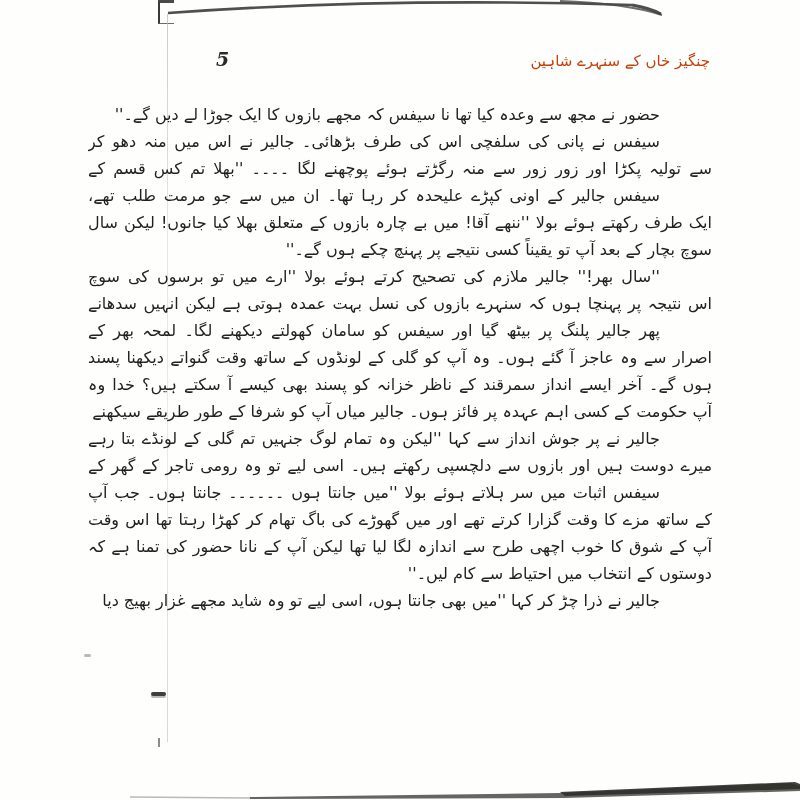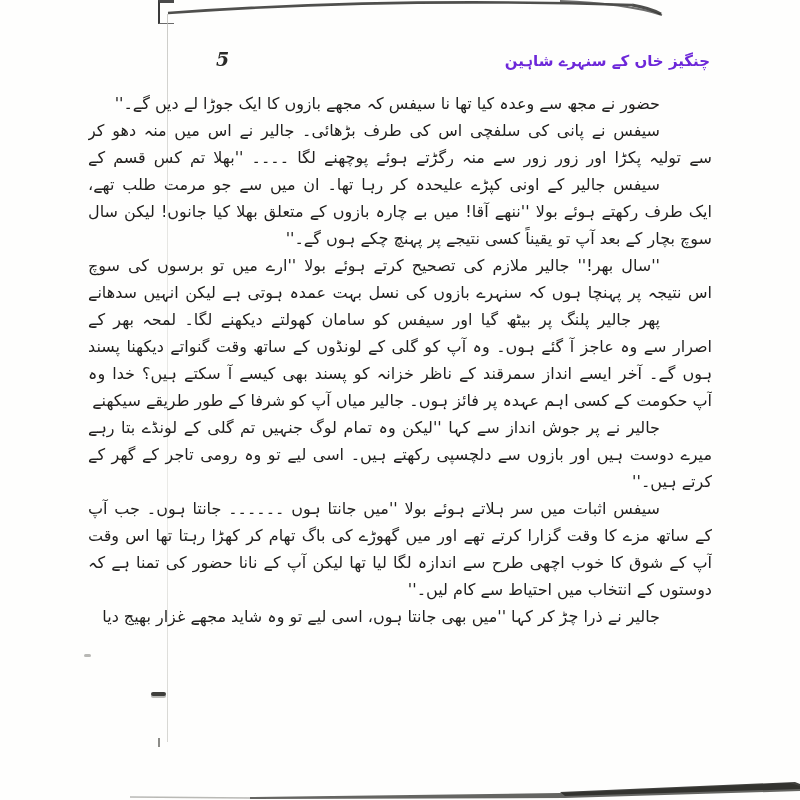--- a/index.html
+++ b/index.html
@@ -35,28 +35,28 @@
   }
   svg.edge{position:absolute;left:0;top:0;pointer-events:none;}
 
   
   .page{
     position:absolute;left:88px;top:44px;width:624px;direction:rtl;color:#1c1c1a;
   }
   .header{position:relative;height:44px;}
   .book-title{
     position:absolute;right:2px;top:8px;
-    font-size:15px;font-weight:bold;letter-spacing:0;color:#6d28d9;
+    font-size:15px;font-weight:normal;letter-spacing:0;color:#c2410c;
   }
   .page-number{
     position:absolute;left:128px;top:4px;direction:ltr;
     font-family:"DejaVu Serif","Liberation Serif",serif;
     font-style:italic;font-weight:bold;font-size:19px;color:#2a2a28;
   }
-  .body-text{margin-top:2px;}
+  .body-text{margin-top:13px;}
   .para{margin:0;}
   .line{
     font-size:16px;line-height:27px;height:27px;white-space:nowrap;
     color:#201f1d;
   }
   .line.justified{
     white-space:normal;text-align:justify;text-align-last:justify;
     word-spacing:1px;overflow:hidden;
   }
   .line.lastline{text-align:right;white-space:normal;overflow:hidden;}
@@ -117,21 +117,20 @@
 
       <div class="para">
         <div class="line justified">اصرار سے وہ عاجز آ گئے ہوں۔ وہ آپ کو گلی کے لونڈوں کے ساتھ وقت گنواتے دیکھنا پسند نہ کرتے</div>
         <div class="line justified">ہوں گے۔ آخر ایسے انداز سمرقند کے ناظر خزانہ کو پسند بھی کیسے آ سکتے ہیں؟ خدا وہ وقت جلد لائے جب</div>
         <div class="line lastline">آپ حکومت کے کسی اہم عہدہ پر فائز ہوں۔ جالیر میاں آپ کو شرفا کے طور طریقے سیکھنے چاہئیں۔''</div>
       </div>
 
       <div class="para">
         <div class="line justified indent">جالیر نے پر جوش انداز سے کہا ''لیکن وہ تمام لوگ جنہیں تم گلی کے لونڈے بتا رہے ہو،</div>
         <div class="line justified">میرے دوست ہیں اور بازوں سے دلچسپی رکھتے ہیں۔ اسی لیے تو وہ رومی تاجر کے گھر کے اردگرد منڈلایا</div>
-        <div class="line lastline">کرتے ہیں۔''</div>
       </div>
 
       <div class="para">
         <div class="line justified indent">سیفس اثبات میں سر ہلاتے ہوئے بولا ''میں جانتا ہوں ۔۔۔۔۔۔ جانتا ہوں۔ جب آپ ان</div>
         <div class="line justified">کے ساتھ مزے کا وقت گزارا کرتے تھے اور میں گھوڑے کی باگ تھام کر کھڑا رہتا تھا اس وقت میں نے</div>
         <div class="line justified">آپ کے شوق کا خوب اچھی طرح سے اندازہ لگا لیا تھا لیکن آپ کے نانا حضور کی تمنا ہے کہ آپ اپنے</div>
         <div class="line lastline">دوستوں کے انتخاب میں احتیاط سے کام لیں۔''</div>
       </div>
 
       <div class="para">

